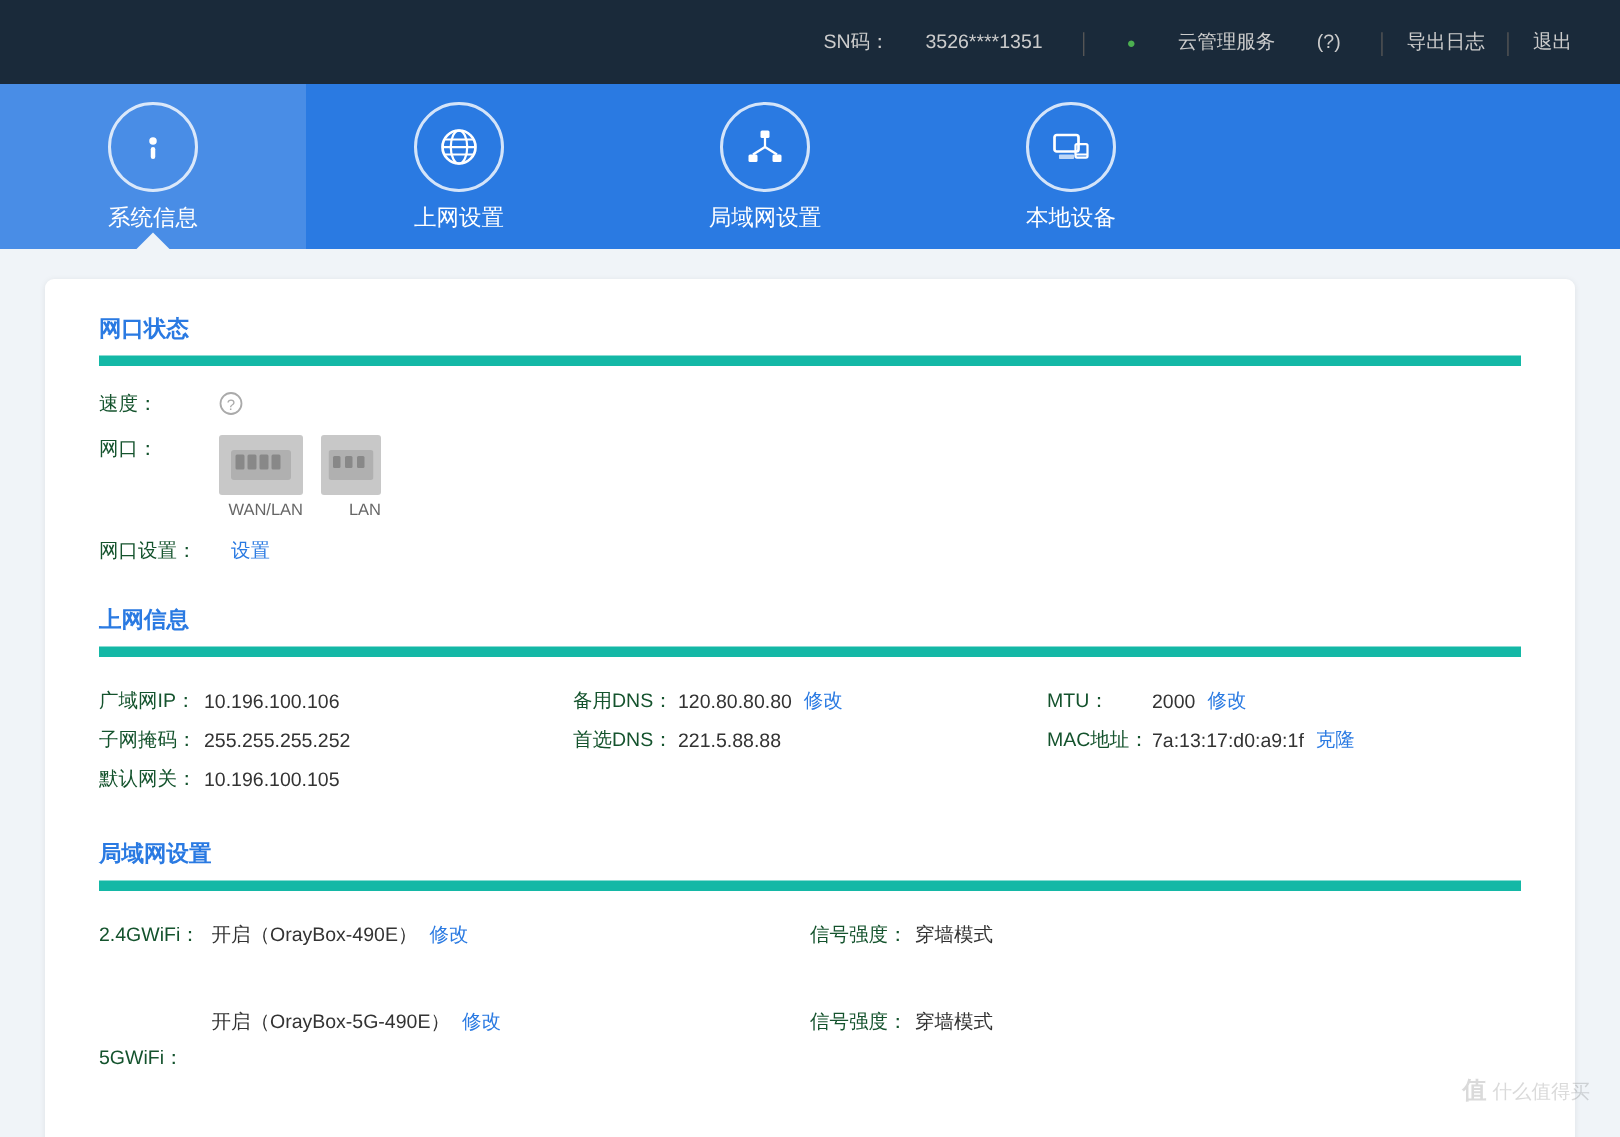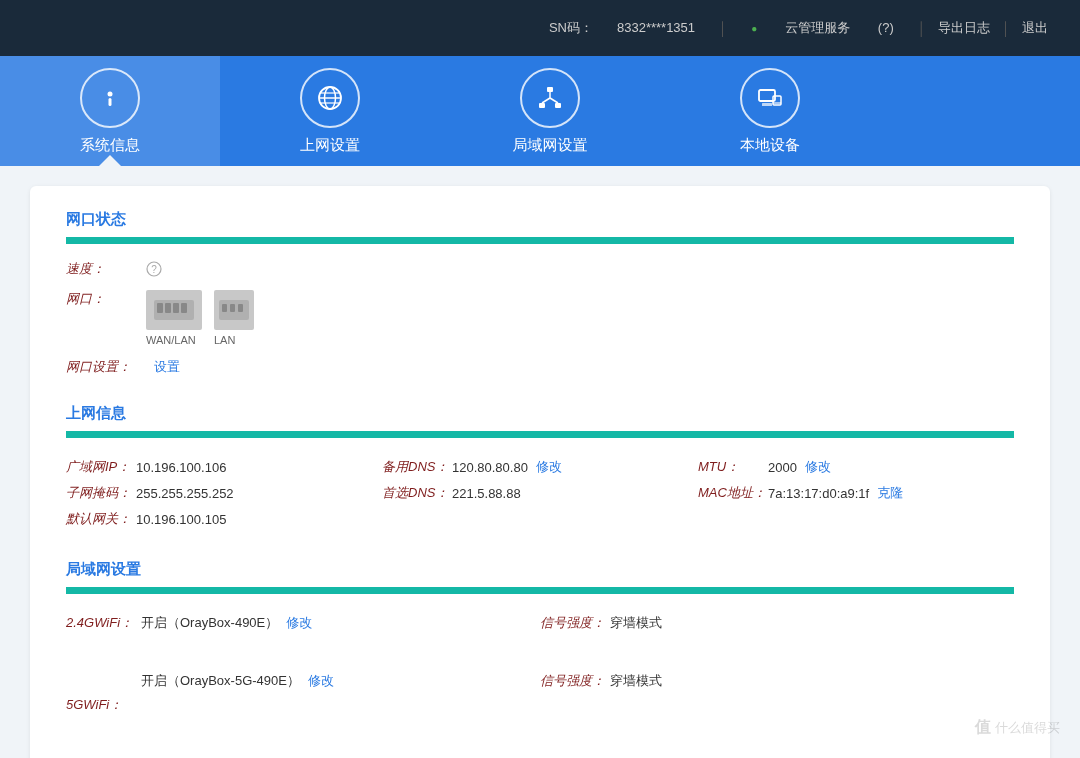--- a/index.html
+++ b/index.html
@@ -59,21 +59,21 @@
     .nav-items {
       display: flex;
       align-items: center;
       height: 100%;
     }
     .nav-item {
       display: flex;
       flex-direction: column;
       align-items: center;
       justify-content: center;
-      width: 220px;
+      width: 204px;
       height: 100%;
       cursor: pointer;
       position: relative;
       color: #fff;
       gap: 8px;
     }
     .nav-item.active {
       background: rgba(255,255,255,0.15);
     }
     .nav-icon-circle {
@@ -129,40 +129,39 @@
     
     .info-row {
       display: flex;
       align-items: center;
       margin-bottom: 12px;
       font-size: 13px;
       color: #333;
     }
     .info-label {
       min-width: 80px;
-      color: #7f1d1d;
+      color: #14532d;
       flex-shrink: 0;
-      font-style: italic;
     }
     .info-value { color: #333; }
     .link-btn {
       color: #2a7ae2;
       cursor: pointer;
       margin-left: 8px;
       font-size: 13px;
     }
     .port-group {
       display: flex;
       align-items: flex-start;
       gap: 12px;
     }
     .port-item {
       display: flex;
       flex-direction: column;
-      align-items: flex-start;
+      align-items: flex-end;
       gap: 4px;
       font-size: 12px;
       color: #666;
     }
     .info-cell {
       display: flex;
       align-items: center;
       font-size: 13px;
       color: #333;
       padding: 4px 0;
@@ -185,21 +184,21 @@
 
     
     svg { display: block; }
   </style>
 </head>
 <body>
 
 <header class="header">
   <div class="header-right">
     <span>
-      <span>SN码：</span><span>8332****1351</span>
+      <span>SN码：</span><span>3526****1351</span>
     </span>
     <span class="divider">│</span>
     <span>
       <span class="cloud-status">●</span><span>云管理服务</span> <span style="cursor:pointer;">(?)</span>
     </span>
     <span class="divider">│</span>
     <span class="header-link">导出日志</span>
     <span class="divider">│</span>
     <span class="header-link">退出</span>
   </div>

